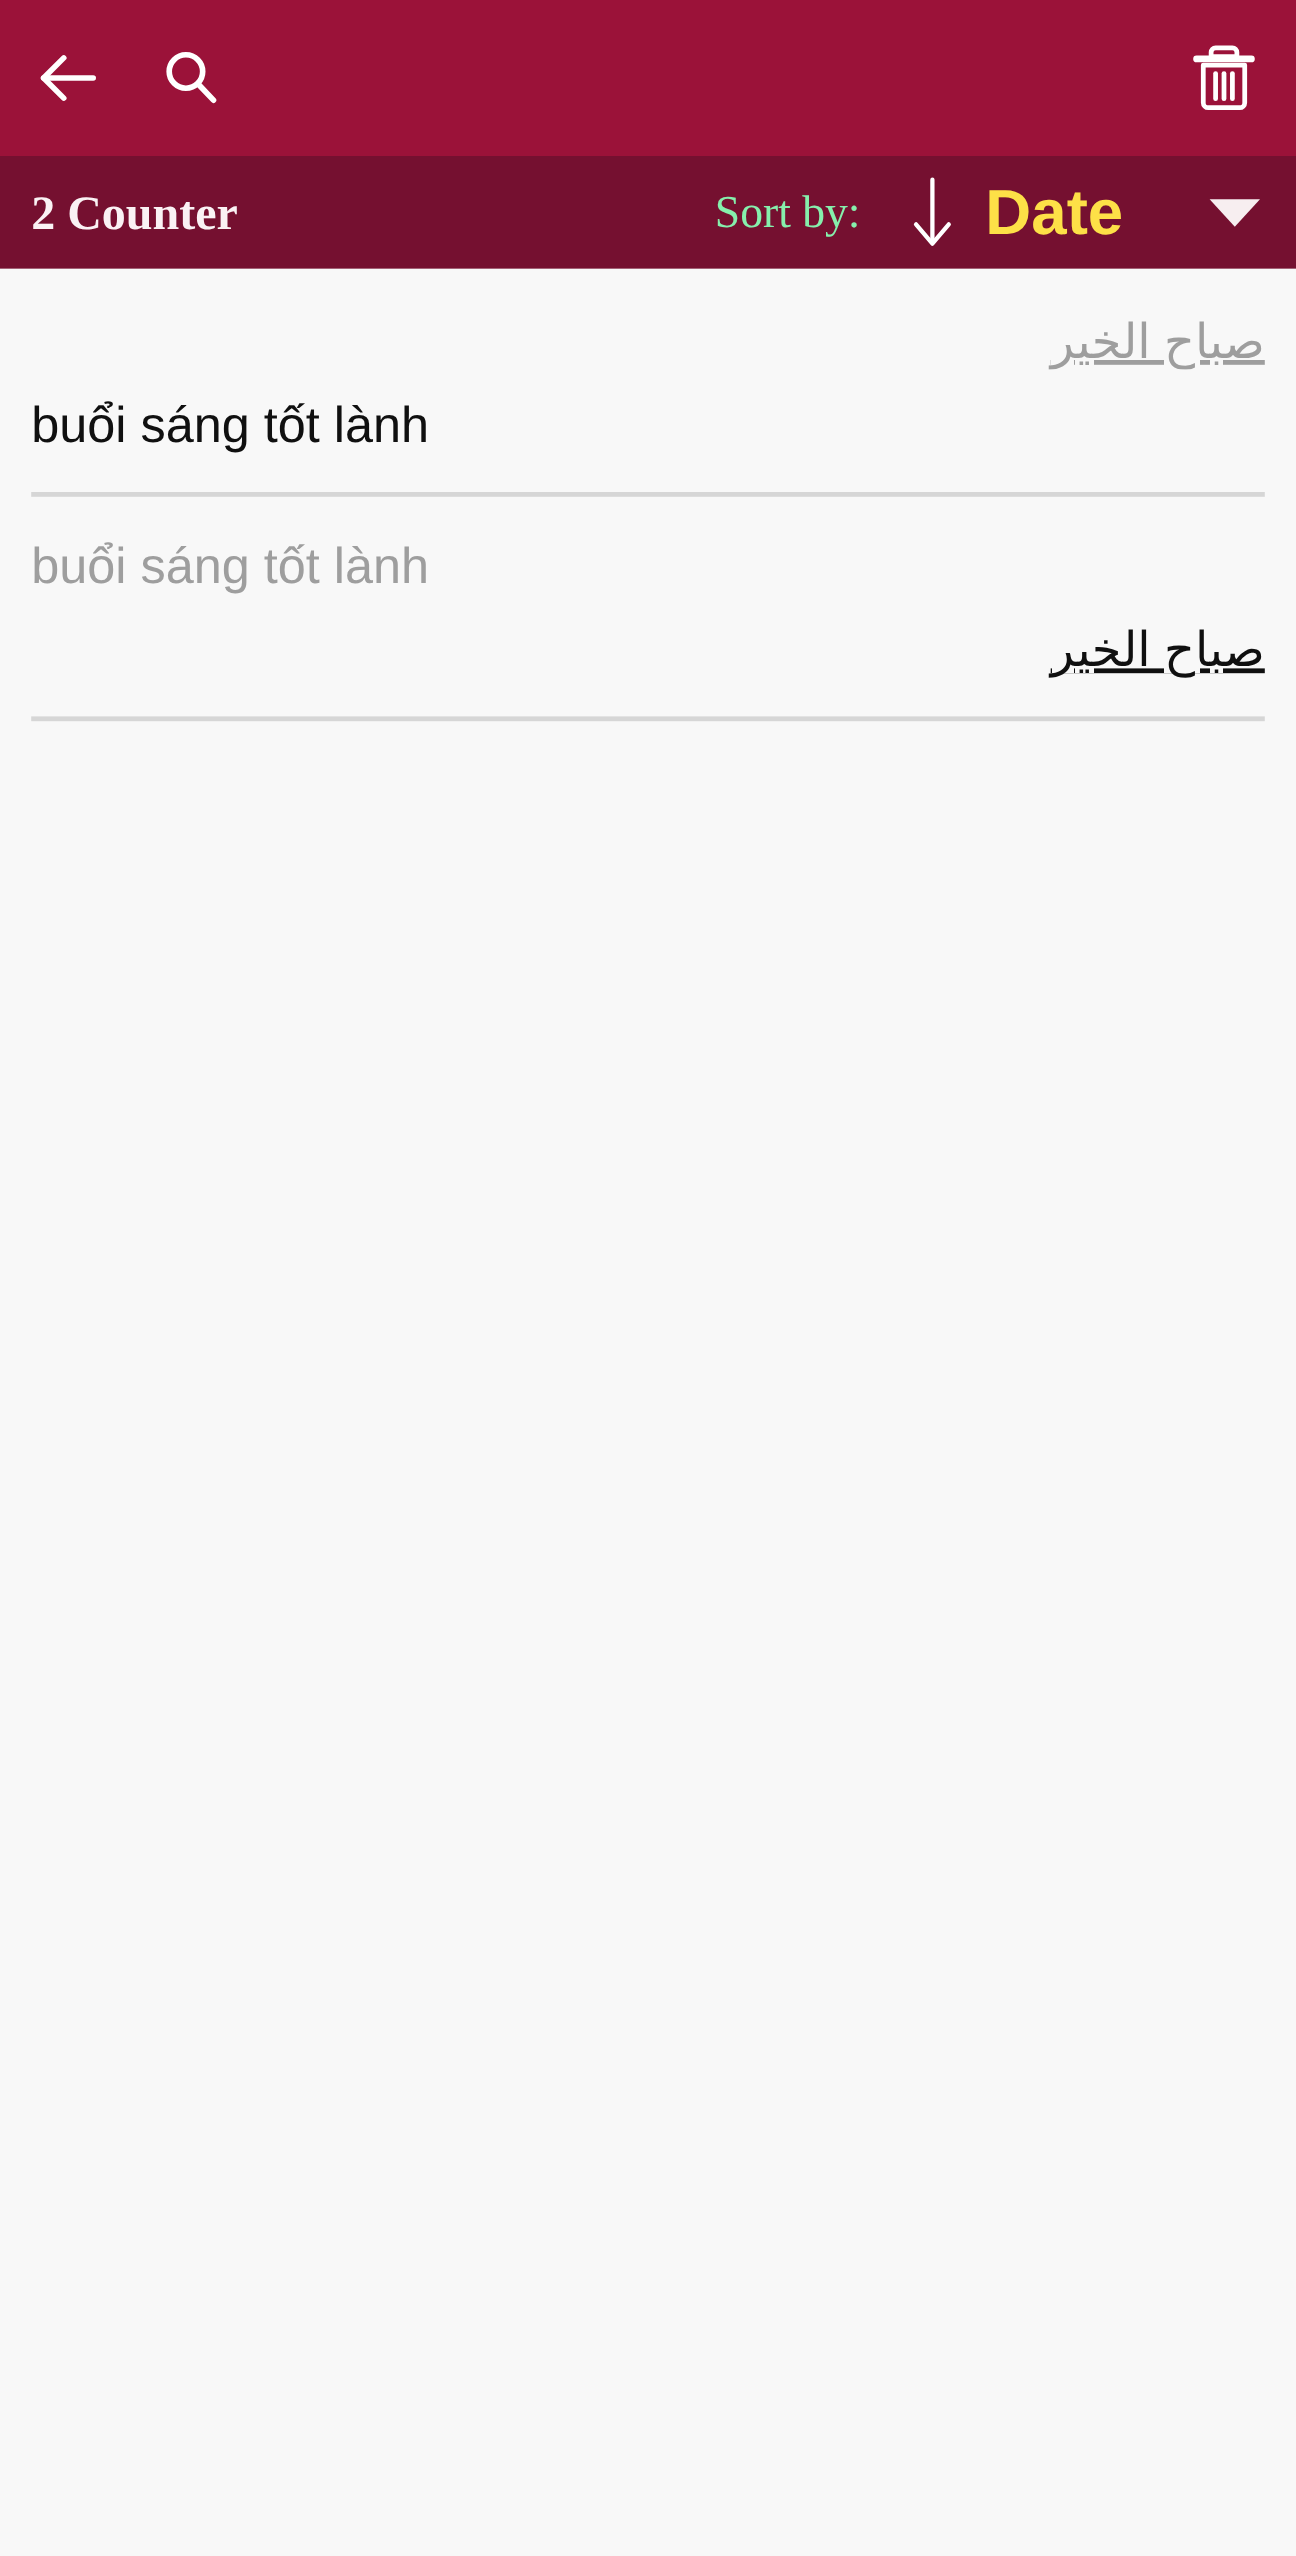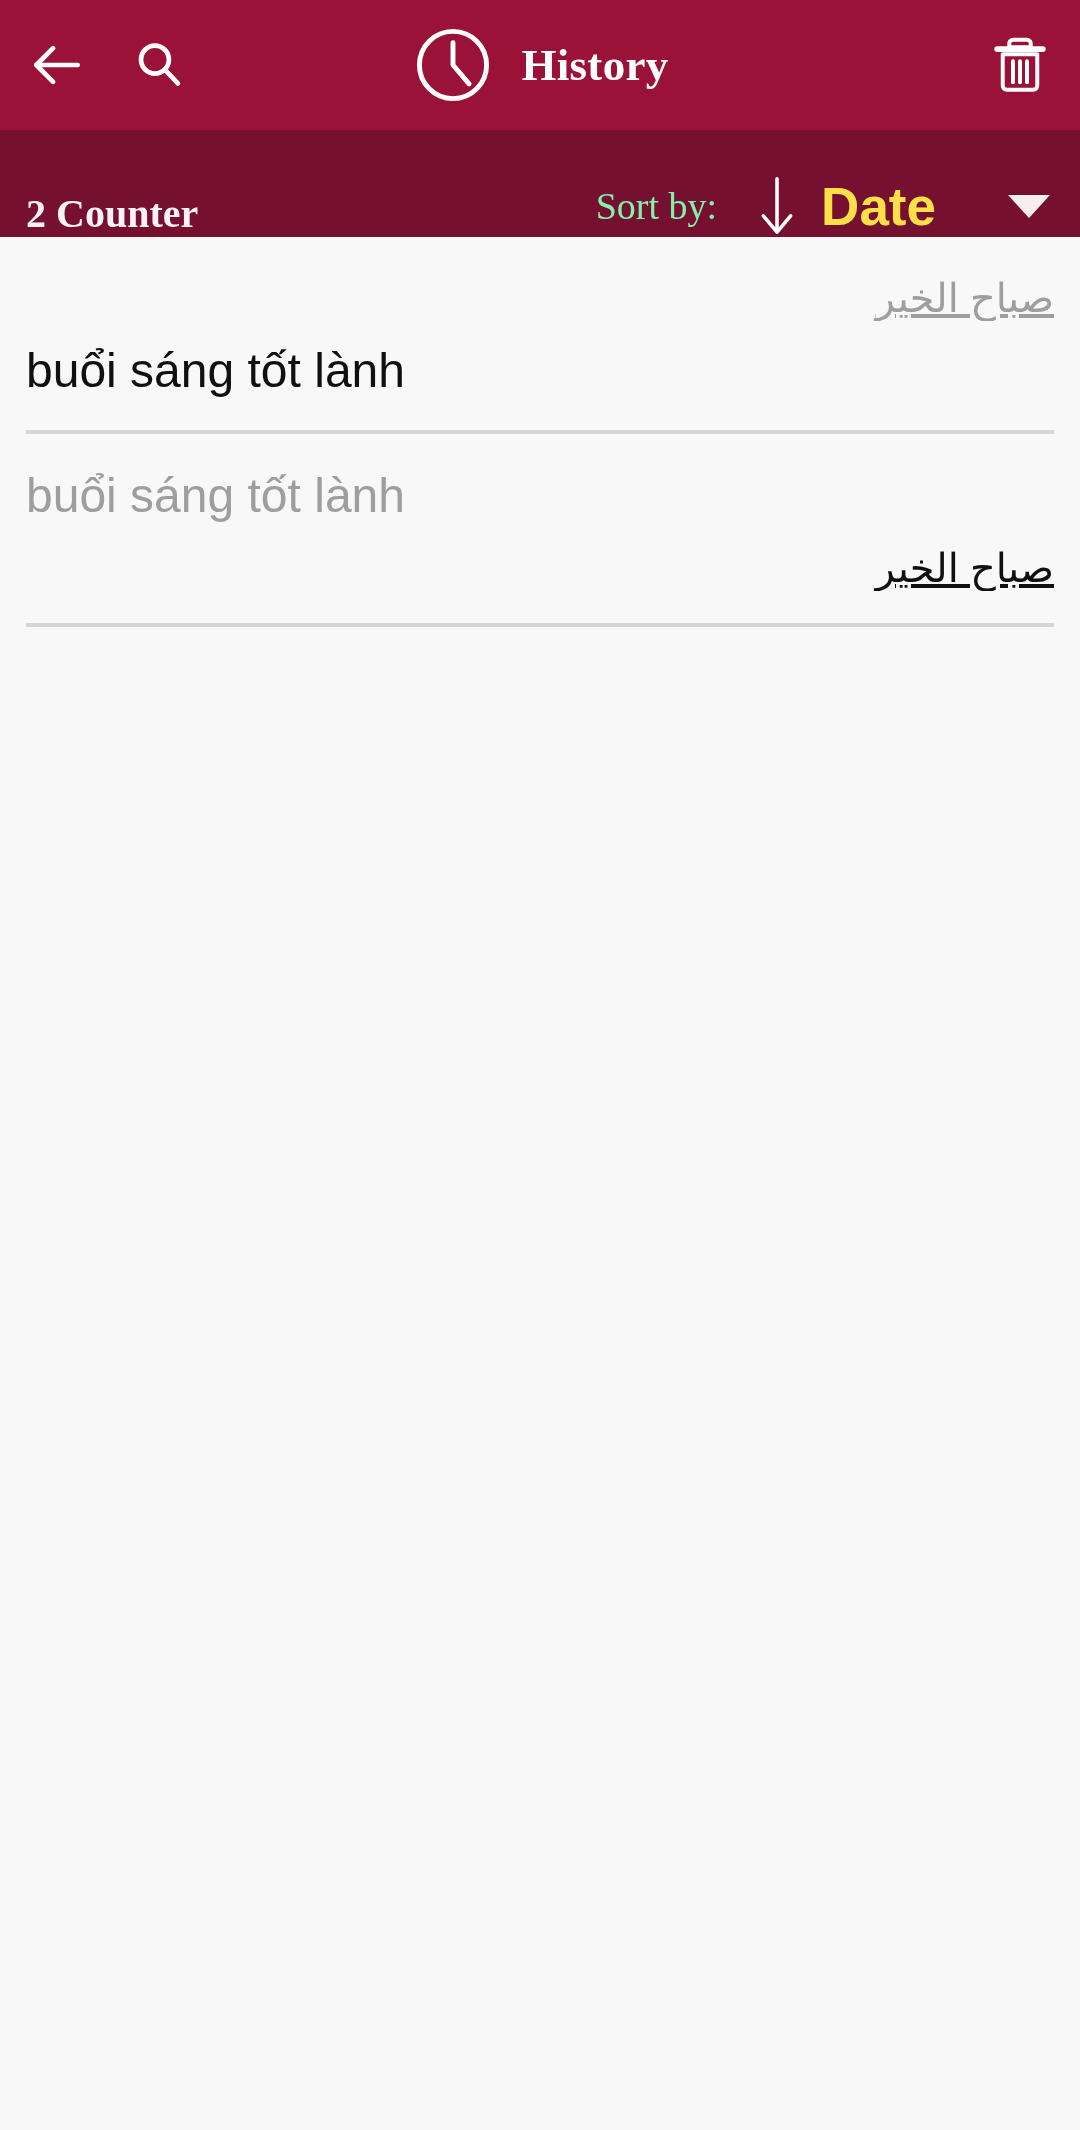--- a/index.html
+++ b/index.html
@@ -37,23 +37,23 @@
     font-weight:bold;
     font-size:45px;
     letter-spacing:0.3px;
     white-space:nowrap;
   }
   .trash-wrap { margin-left:auto; margin-right:32px; display:flex; align-items:center; }
   .trash-icon { width:56px; height:66px; }
 
   
   .sortbar {
-    height:107px;
+    height:94px;
     background:#751030;
-    display:flex; align-items:flex-end;
+    display:flex; align-items:center;
     padding:0 30px 0 26px;
     flex:0 0 auto;
   }
   .counter {
     color:#FAF2F4;
     font-family:"Liberation Serif", serif;
     font-weight:bold;
     font-size:40px;
     white-space:nowrap;
   }
@@ -79,21 +79,21 @@
     border-right:21px solid transparent;
     border-top:23px solid #F7EEF0;
     margin-left:72px;
   }
 
   
   .content { flex:1 1 auto; background:#F8F8F8; padding-top:4px; overflow:hidden; }
   .history-item { padding:0; }
   .line {
     font-family:"Liberation Sans", sans-serif;
-    font-size:48px;
+    font-size:42px;
     line-height:1.15;
     padding:0 26px;
     white-space:nowrap;
     overflow:hidden;
   }
   .line.source { color:#9E9E9E; }
   .line.target { color:#101010; }
   .line.ltr { direction:ltr; text-align:left; }
   .line.rtl { direction:rtl; text-align:right; font-size:40px;text-decoration:underline; }
   .divider {
@@ -119,27 +119,20 @@
       </svg>
     </div>
 
     <div class="iconbtn">
       <svg class="search-icon" viewBox="0 0 24 24" fill="none" stroke="#FFFFFF" stroke-width="2.1" stroke-linecap="round" stroke-linejoin="round">
         <circle cx="10.2" cy="9.6" r="6.2"></circle>
         <line x1="14.8" y1="14.3" x2="20.4" y2="20.2"></line>
       </svg>
     </div>
 
-    <div class="appbar-center">
-      <svg class="clock-icon" viewBox="0 0 24 24" fill="none" stroke="#FFFFFF" stroke-width="1.4" stroke-linecap="round" stroke-linejoin="round">
-        <circle cx="12" cy="12" r="9.6"></circle>
-        <polyline points="12,5.6 12,12 16.6,17.4"></polyline>
-      </svg>
-      <div class="appbar-title">History</div>
-    </div>
 
     <div class="trash-wrap">
       <svg class="trash-icon" viewBox="0 0 24 28" fill="none" stroke="#FFFFFF" stroke-width="1.7" stroke-linecap="round" stroke-linejoin="round">
         <path d="M9 3.2 h6 a1.6 1.6 0 0 1 1.6 1.6 V6.4 H7.4 V4.8 A1.6 1.6 0 0 1 9 3.2 Z"></path>
         <line x1="2.2" y1="7.2" x2="21.8" y2="7.2" stroke-width="2.4"></line>
         <path d="M4.6 9.4 h14.8 v13.4 a1.8 1.8 0 0 1 -1.8 1.8 H6.4 a1.8 1.8 0 0 1 -1.8 -1.8 Z"></path>
         <line x1="9" y1="12.4" x2="9" y2="21.4"></line>
         <line x1="12" y1="12.4" x2="12" y2="21.4"></line>
         <line x1="15" y1="12.4" x2="15" y2="21.4"></line>
       </svg>

